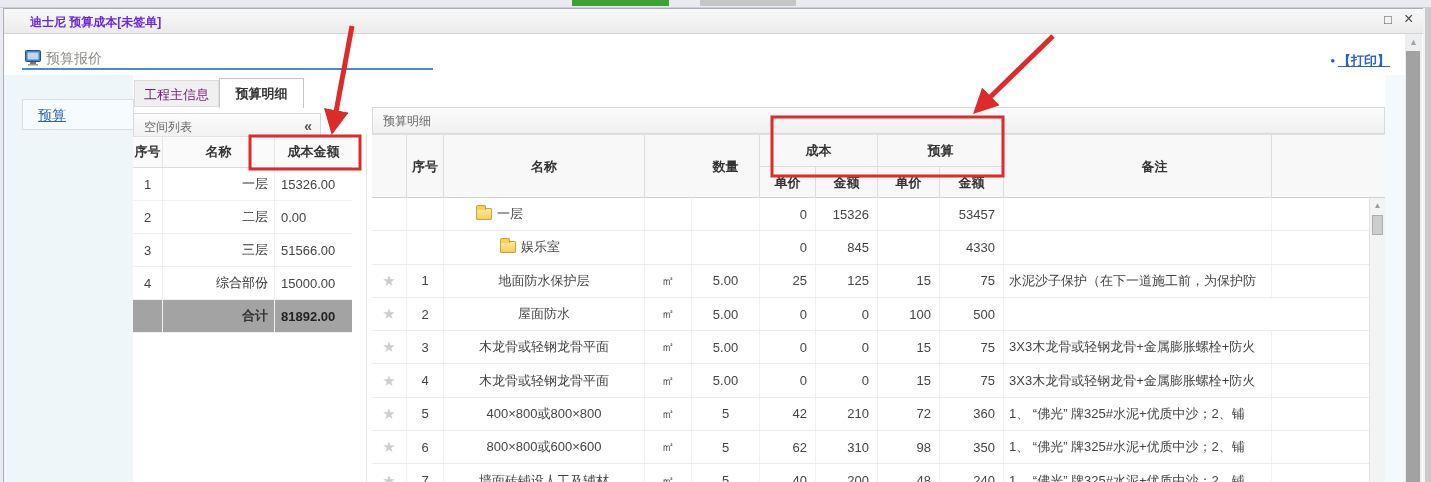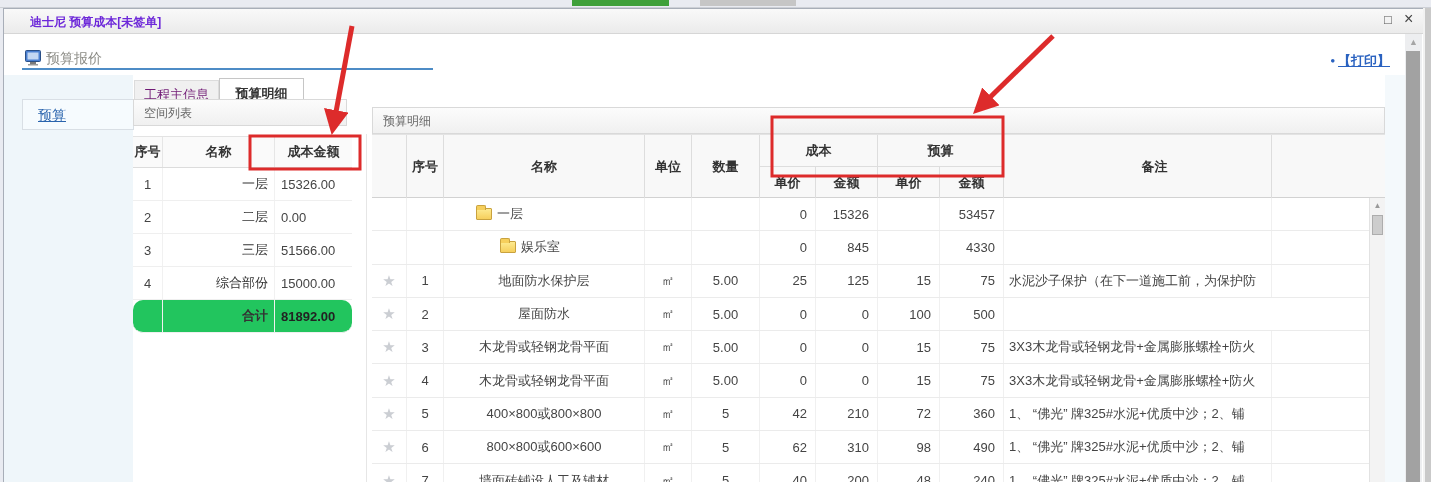--- a/index.html
+++ b/index.html
@@ -36,40 +36,40 @@
   .sidebar-item span { font-size:14px; color:#2a64ad; text-decoration:underline; }
 
   
   .tab { height:27px; line-height:27px; text-align:center; font-size:13px; cursor:pointer; }
   .tab-1 { left:134px; top:80px; width:85px; background:#f0f0f0; border:1px solid #dcdcdc; color:#701a75; }
   .tab-2 { left:219px; top:78px; width:85px; height:30px; line-height:29px; background:#fff;
            border:1px solid #c6c6c6; border-bottom:none; color:#333; font-weight:bold; }
 
   
   .panel-head { height:27px; background:linear-gradient(#fcfcfc,#f0f0f0); border:1px solid #d9d9d9; }
-  .sp-headbar { left:133px; top:99px; width:214px;padding-left:44px; }
+  .sp-headbar { left:133px; top:113px; width:188px;padding-left:44px; }
   .dt-headbar { left:372px; top:107px; width:1013px; }
   .panel-head .p-title { position:absolute; left:10px; top:5px; font-size:12px; color:#666; }
   .collapse-btn { position:absolute; right:8px; top:4px; font-size:14px; font-weight:bold; color:#555; cursor:pointer; }
 
   .sp-panel-edge { left:133px; top:134px; width:234px; height:348px; border-right:1px solid #e6e6e6; pointer-events:none; }
 
   
   .sp-table { left:133px; top:136px; width:219px; font-size:13px; }
   .l-hrow { display:flex; height:32px; background:#fafafa; border-top:1px solid #e3e3e3;
             border-bottom:1px solid #dcdcdc; font-weight:bold; color:#333; }
   .l-hrow .l-c { border-right:1px solid #e6e6e6; }
   .l-row { display:flex; height:33px; border-bottom:1px solid #efefef; color:#444; cursor:pointer; }
   .l-c { display:flex; align-items:center; overflow:hidden; white-space:nowrap; }
   .l-row .l-c { border-right:1px solid #f1f1f1; }
   .l-seq { width:30px; justify-content:center; }
   .l-name { width:112px; justify-content:flex-end; padding-right:6px; color:#333; }
   .l-amt { width:77px; justify-content:flex-start; padding-left:6px; border-right:none !important; }
   .l-hrow .l-name, .l-hrow .l-amt { justify-content:center; padding:0; }
-  .l-row.total { background:#22c55e; font-weight:bold; color:#222;border-radius:10px; }
+  .l-row.total { background:#a3a3a3; font-weight:bold; color:#222; }
 
   
   .dt-thead { left:372px; top:134px; width:1013px; height:64px; background:#f8f8f8;
               border-top:1px solid #e3e3e3; border-bottom:1px solid #d2d2d2;
               font-size:13px; font-weight:bold; color:#333; }
   .hc { position:absolute; display:flex; align-items:center; justify-content:center;
         border-right:1px solid #ddd; }
   .h-star { left:0; top:0; width:35px; height:64px; }
   .h-seq { left:35px; top:0; width:37px; height:64px; }
   .h-name { left:72px; top:0; width:201px; height:64px; }
@@ -200,21 +200,20 @@
 </div>
 
 <div class="abs panel-head dt-headbar">
   <span class="p-title">预算明细</span>
 </div>
 
 <div class="abs dt-thead">
   <span class="hc h-star"></span>
   <span class="hc h-seq">序号</span>
   <span class="hc h-name">名称</span>
-  <span class="hc h-unit">单位</span>
   <span class="hc h-qty">数量</span>
   <span class="hc h-cost">成本</span>
   <span class="hc h-budget">预算</span>
   <span class="hc h-cp">单价</span>
   <span class="hc h-ca">金额</span>
   <span class="hc h-bp">单价</span>
   <span class="hc h-ba">金额</span>
   <span class="hc h-remark">备注</span>
   <span class="hc h-extra"></span>
 </div>
@@ -349,21 +348,21 @@
       </span>
     <span class="r-c c-seq">6</span>
     <span class="r-c c-name">
         <span>800×800或600×600</span>
       </span>
     <span class="r-c c-unit">㎡</span>
     <span class="r-c c-qty">5</span>
     <span class="r-c c-cp">62</span>
     <span class="r-c c-ca">310</span>
     <span class="r-c c-bp">98</span>
-    <span class="r-c c-ba">490</span>
+    <span class="r-c c-ba">350</span>
     <span class="r-c c-remark">1、 “佛光” 牌325#水泥+优质中沙；2、铺</span>
     <span class="r-c c-extra"></span>
   </div>
 
   <div class="r-row">
     <span class="r-c c-star">
         <span class="star">★</span>
       </span>
     <span class="r-c c-seq">7</span>
     <span class="r-c c-name">

